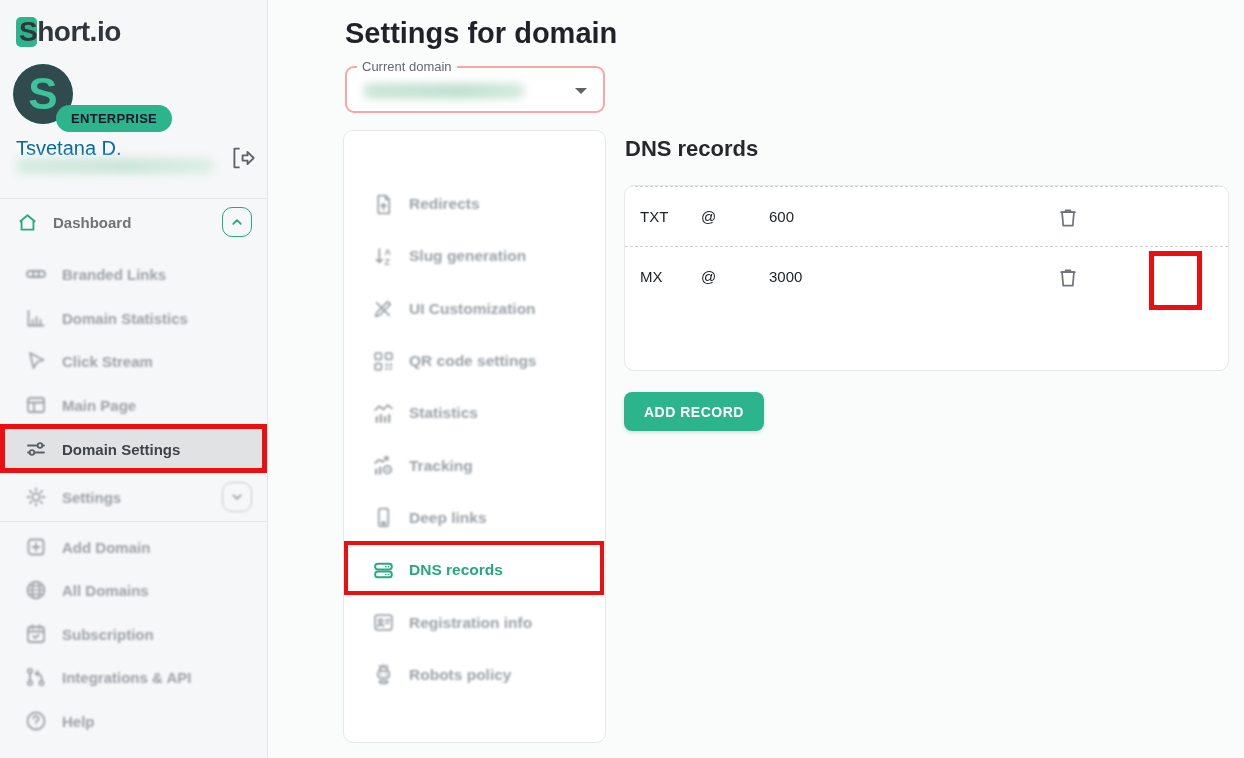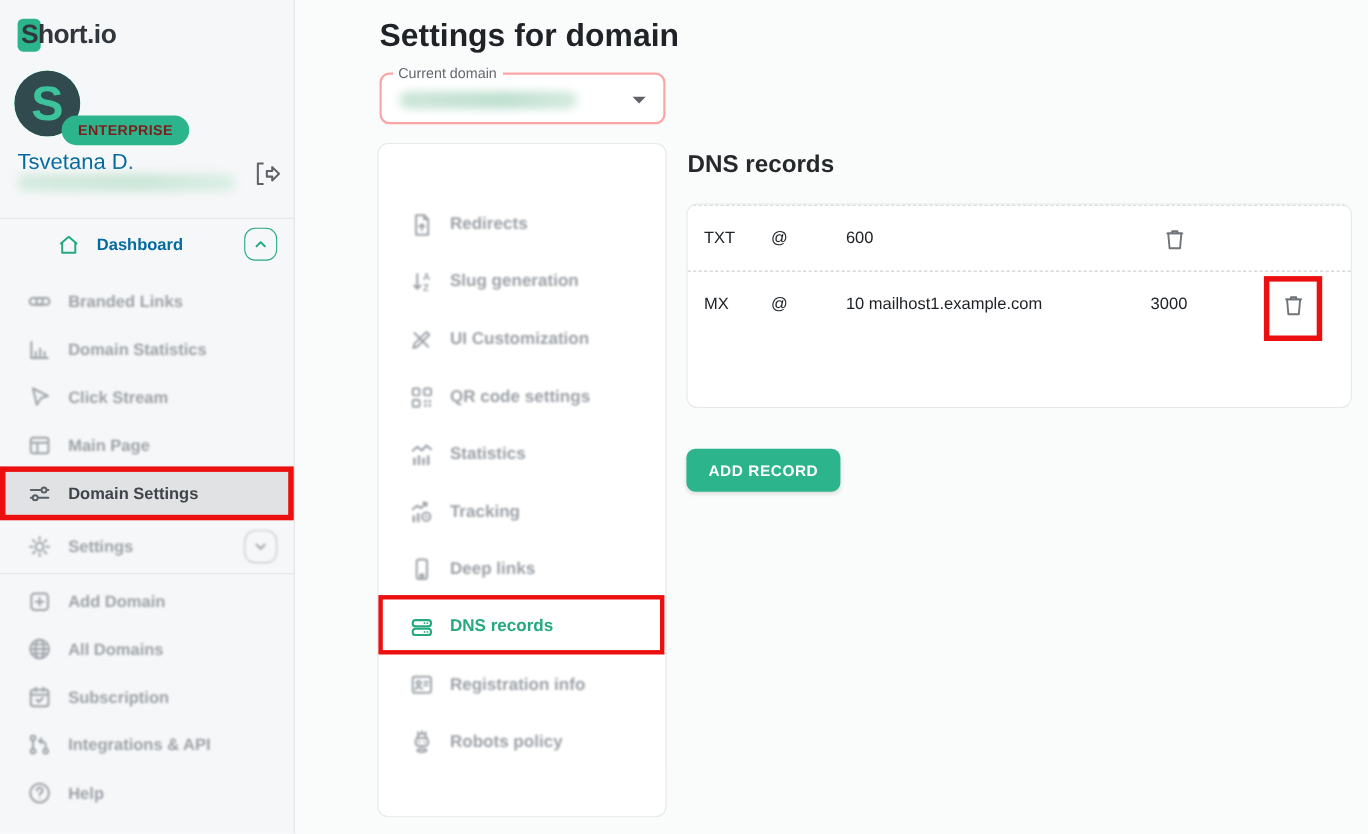--- a/index.html
+++ b/index.html
@@ -11,41 +11,41 @@
   svg { display:block; }
   .ico { color:#9da2a7; }
   .fuzzy { filter:blur(1px); }
 
   
   .sidebar { position:absolute; left:0; top:0; width:268px; height:758px;
     background:#f6f7f8; border-right:1px solid #e3e4e6; }
   .logo { position:absolute; left:16px; top:14px; height:36px; }
   .logo-green { position:absolute; left:0; top:3px; width:21px; height:30px;
     background:#2cb48c; border-radius:5px; }
-  .logo-text { position:relative; font-size:24px; font-weight:800; color:#30363c;
+  .logo-text { position:relative; font-size:28px; font-weight:800; color:#30363c;
     letter-spacing:-0.5px; line-height:36px; padding-left:3px; }
   .avatar { position:absolute; left:13px; top:64px; width:60px; height:60px;
     border-radius:50%; overflow:hidden; background:#3cc39c; }
   .badge { position:absolute; left:56px; top:105px; height:27px; padding:0 15px;
-    background:#2cb48c; border-radius:14px; color:#7f1d1d; font-size:13px;
+    background:#2cb48c; border-radius:14px; color:#0f172a; font-size:13px;
     font-weight:700; letter-spacing:0.3px; display:flex; align-items:center; }
   .user-name { position:absolute; left:16px; top:137px; font-size:20px; color:#0369a1; }
   .email-smear { position:absolute; left:16px; top:158px; width:198px; height:16px;
     background:linear-gradient(90deg,#d6ebe1,#cbe6d8 55%,#dcefe6); border-radius:8px;
     filter:blur(4px); }
   .logout-btn { position:absolute; left:228px; top:144px; width:28px; height:28px;
     cursor:pointer; color:#5f6368; }
   .side-divider { position:absolute; left:0; width:268px; height:0;
     border-top:1px solid #e4e5e7; }
   .nav-item { position:absolute; left:0; width:268px; height:44px;
     display:flex; align-items:center; gap:14px; padding-left:24px;
     font-size:15px; font-weight:600; color:#9da2a7; cursor:pointer; }
   .nav-item .lbl { line-height:1; }
   .nav-item.top-level { padding-left:16px; }
-  .nav-item.active-green { color:#0369a1;margin-left:35px; }
+  .nav-item.active-green { color:#737373; }
   .nav-item.active-green .ico { color:#26a97f; }
   .nav-item.selected { background:#e1e2e4; color:#3f444a; }
   .nav-item.selected .ico { color:#5a6066; }
   .chev-btn { position:absolute; left:222px; width:30px; height:30px;
     border:1px solid #26a97f; border-radius:10px; display:flex; align-items:center;
     justify-content:center; color:#26a97f; background:transparent; cursor:pointer; }
   .chev-btn.gray { border-color:#c4c7ca; color:#9da2a7; }
 
   
   .page-title { position:absolute; left:345px; top:17px; font-size:29px;
@@ -73,21 +73,21 @@
     font-weight:700; color:#26292c; }
   .dns-card { position:absolute; left:624px; top:185px; width:605px; height:186px;
     background:#fff; border:1px solid #e6e8ea; border-radius:10px; overflow:hidden; }
   .t-row { display:grid; grid-template-columns:61px 68px 277px 108px 1fr;
     align-items:center; padding:0 15px; }
   .t-head { height:66px; font-size:16px; font-weight:700; color:#1f2327; }
   .t-data { height:60px; font-size:15px; color:#202428;
     border-top:1px dashed #cfd1d3; }
   .trash-btn { width:44px; display:flex; justify-content:center; cursor:pointer;
     color:#6f7479; background:none; border:none; }
-  .add-btn { position:absolute; left:624px; top:408px; height:39px; padding:0 20px;
+  .add-btn { position:absolute; left:624px; top:392px; height:39px; padding:0 20px;
     background:#2cb48c; border:none; border-radius:8px; color:#fff; font-size:14px;
     font-weight:700; letter-spacing:0.5px; cursor:pointer;
     font-family:"Liberation Sans","DejaVu Sans",sans-serif;
     box-shadow:0 2px 4px rgba(0,0,0,0.12); }
 
   
   .anno { position:absolute; border:5px solid #ec0f0f; pointer-events:none; z-index:30; }
 </style>
 </head>
 <body>
@@ -406,21 +406,20 @@
             <path d="M5 7.5h14"></path>
             <path d="M9.8 7.5V5.8h4.4v1.7"></path>
           </svg>
       </span>
     </button>
   </div>
 
   <div class="t-row t-data">
     <div>MX</div>
     <div>@</div>
-    <div>10 mailhost1.example.com</div>
     <div>3000</div>
     <button class="trash-btn">
       <span>
         <svg width="26" height="28" viewBox="0 0 24 24" fill="none" stroke="currentColor" stroke-width="1.6" stroke-linejoin="round">
             <path d="M6.5 7.5h11l-1.1 12.5H7.6z"></path>
             <path d="M5 7.5h14"></path>
             <path d="M9.8 7.5V5.8h4.4v1.7"></path>
           </svg>
       </span>
     </button>

